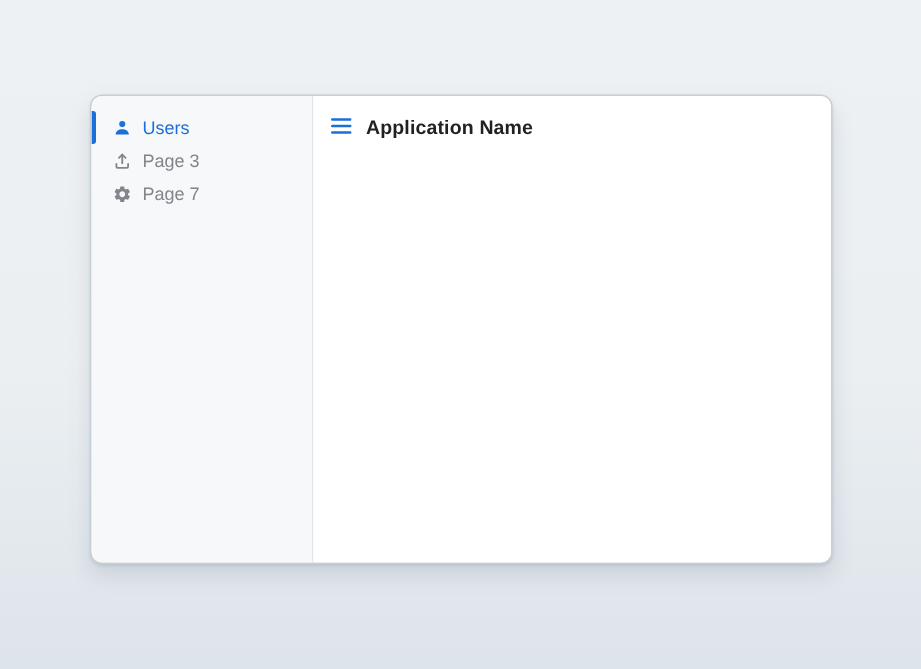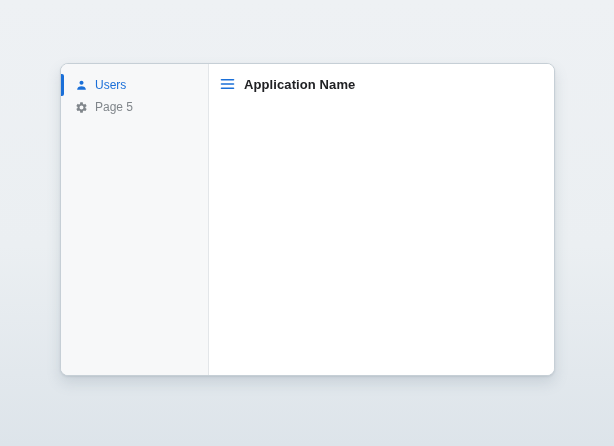--- a/index.html
+++ b/index.html
@@ -64,28 +64,38 @@
         <span class="ico">
           <svg viewBox="0 0 16 16" aria-hidden="true">
             <circle class="fl" cx="8" cy="4.6" r="2.5"></circle>
             <path class="fl" d="M2.6 13.2c0-2.9 2.6-4.3 5.4-4.3s5.4 1.4 5.4 4.3z"></path>
           </svg>
         </span>
         <span>Users</span>
       </div>
 
 
+      <div class="nav-item">
+        <span class="ico">
+          <svg viewBox="0 0 16 16" aria-hidden="true">
+            <path class="st" d="M8 9.6V2.6"></path>
+            <path class="st" d="M5.3 5.2 8 2.5l2.7 2.7"></path>
+            <path class="st" d="M3.2 10.2v2.4c0 .5.4.8.9.8h7.8c.5 0 .9-.3.9-.8v-2.4"></path>
+          </svg>
+        </span>
+        <span>Page 3</span>
+      </div>
 
       <div class="nav-item">
         <span class="ico">
           <svg viewBox="0 0 24 24" aria-hidden="true">
             <path class="fl" d="M19.14 12.94c.04-.3.06-.61.06-.94 0-.32-.02-.64-.07-.94l2.03-1.58c.18-.14.23-.41.12-.61l-1.92-3.32c-.12-.22-.37-.29-.59-.22l-2.39.96c-.5-.38-1.03-.7-1.62-.94L14.4 2.81c-.04-.24-.24-.41-.48-.41h-3.84c-.24 0-.43.17-.47.41L9.25 5.35c-.59.24-1.13.57-1.62.94l-2.39-.96c-.22-.08-.47 0-.59.22L2.74 8.87c-.12.21-.08.47.12.61l2.03 1.58c-.05.3-.09.63-.09.94s.02.64.07.94l-2.03 1.58c-.18.14-.23.41-.12.61l1.92 3.32c.12.22.37.29.59.22l2.39-.96c.5.38 1.03.7 1.62.94l.36 2.54c.05.24.24.41.48.41h3.84c.24 0 .44-.17.47-.41l.36-2.54c.59-.24 1.13-.56 1.62-.94l2.39.96c.22.08.47 0 .59-.22l1.92-3.32c.12-.22.07-.47-.12-.61l-2.01-1.58zM12 15.6c-1.98 0-3.6-1.62-3.6-3.6s1.62-3.6 3.6-3.6 3.6 1.62 3.6 3.6-1.62 3.6-3.6 3.6z"></path>
           </svg>
         </span>
-        <span>Page 5</span>
+        <span>Page 7</span>
       </div>
 
     </nav>
 
     <div class="main">
       <div class="main-header">
         <button class="menu-btn">
           <svg viewBox="0 0 16 14" aria-hidden="true">
             <path d="M1 2h14M1 7h14M1 12h14" fill="none"></path>
           </svg>

